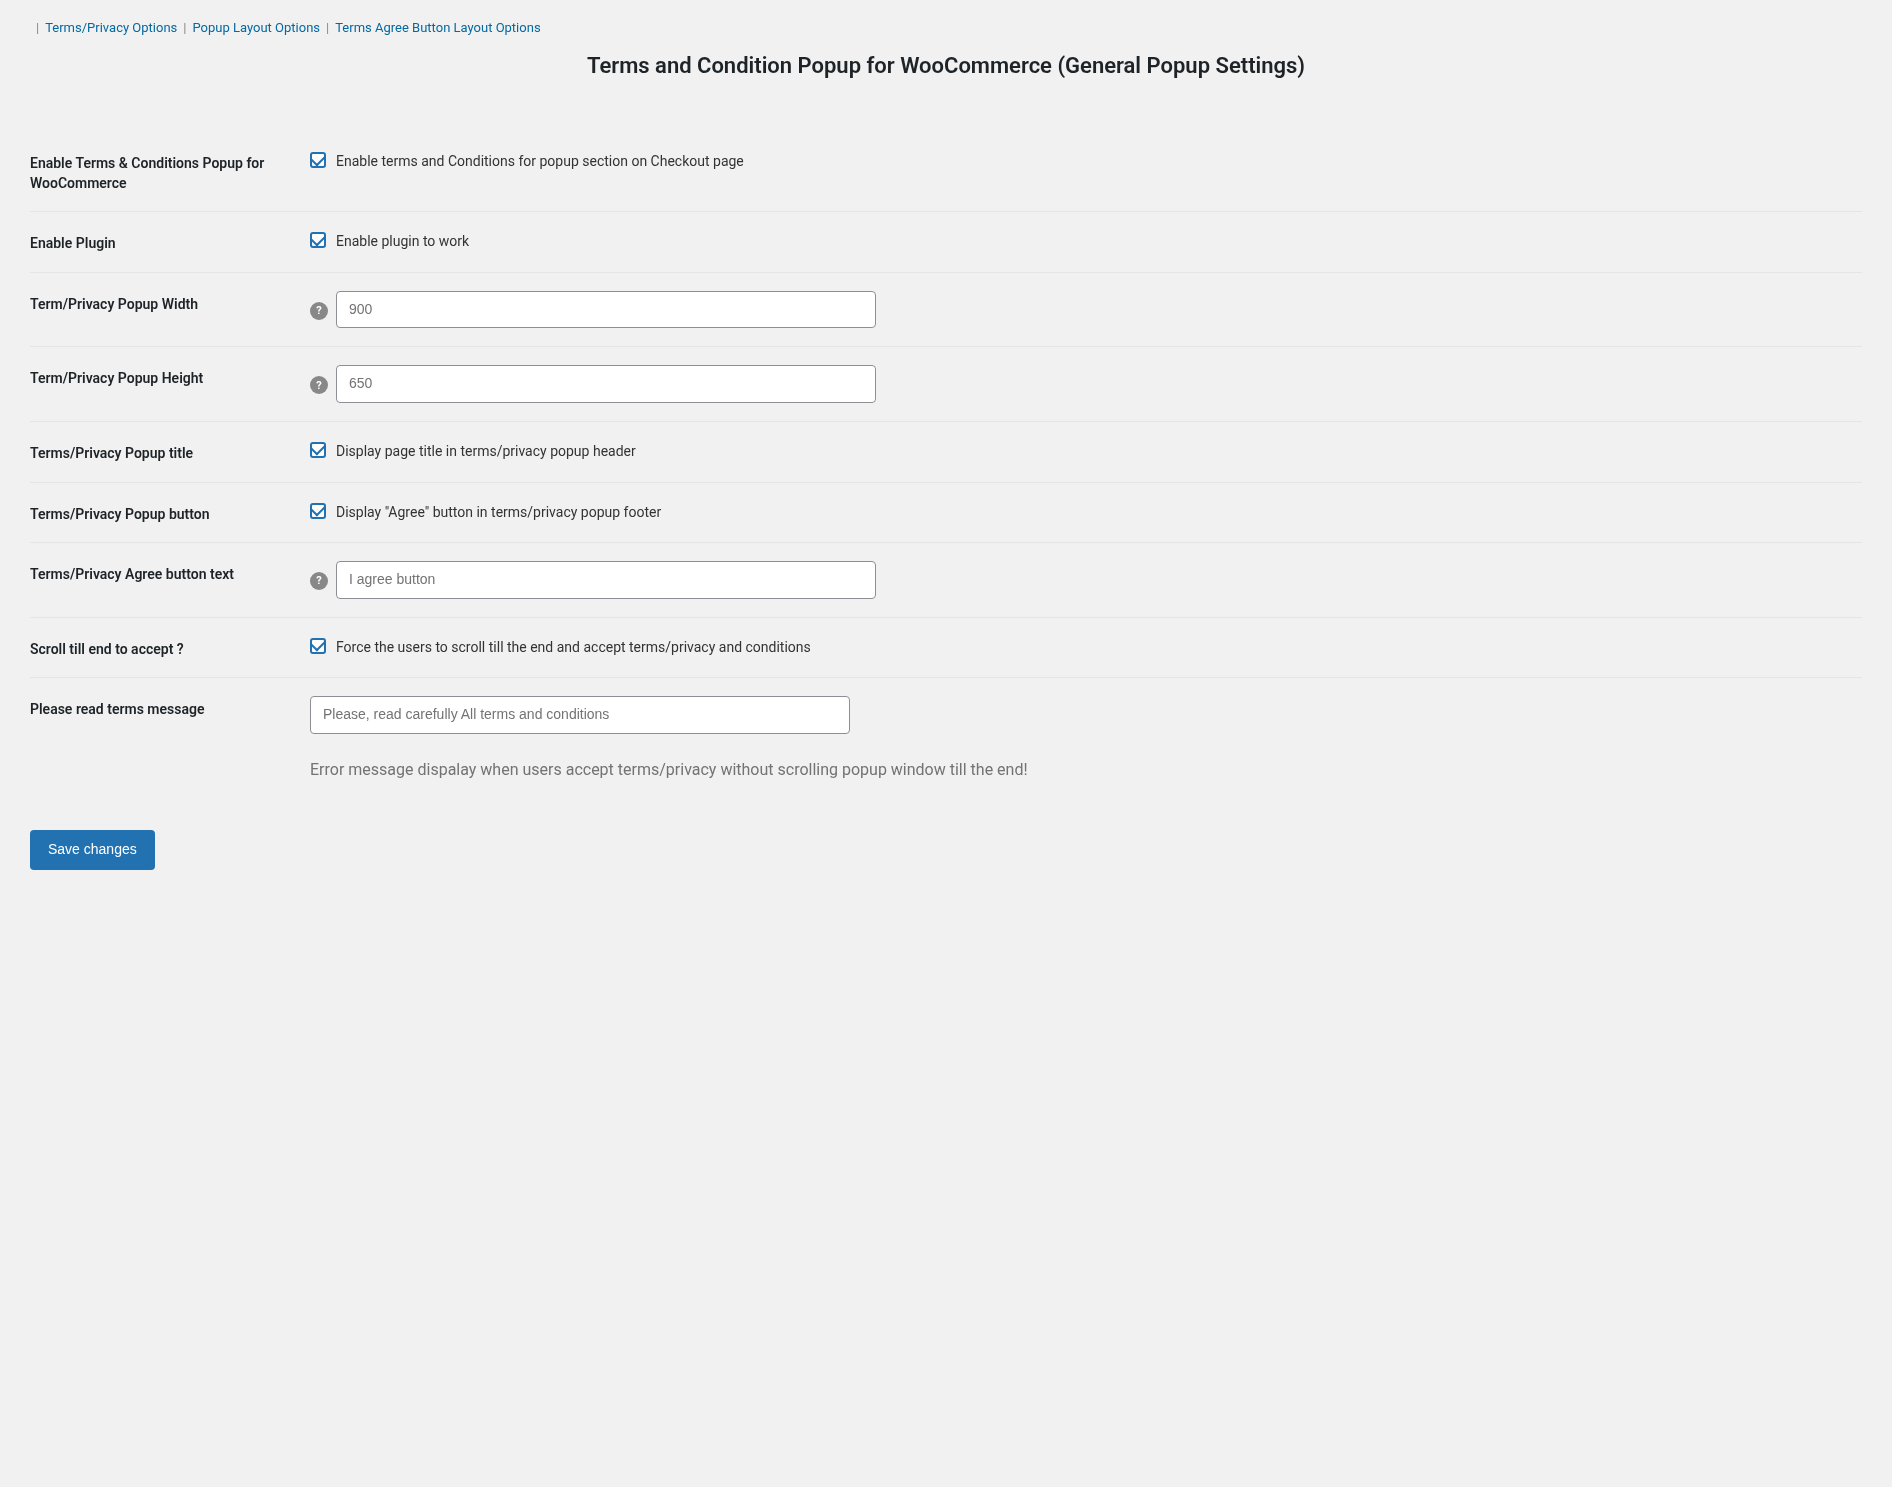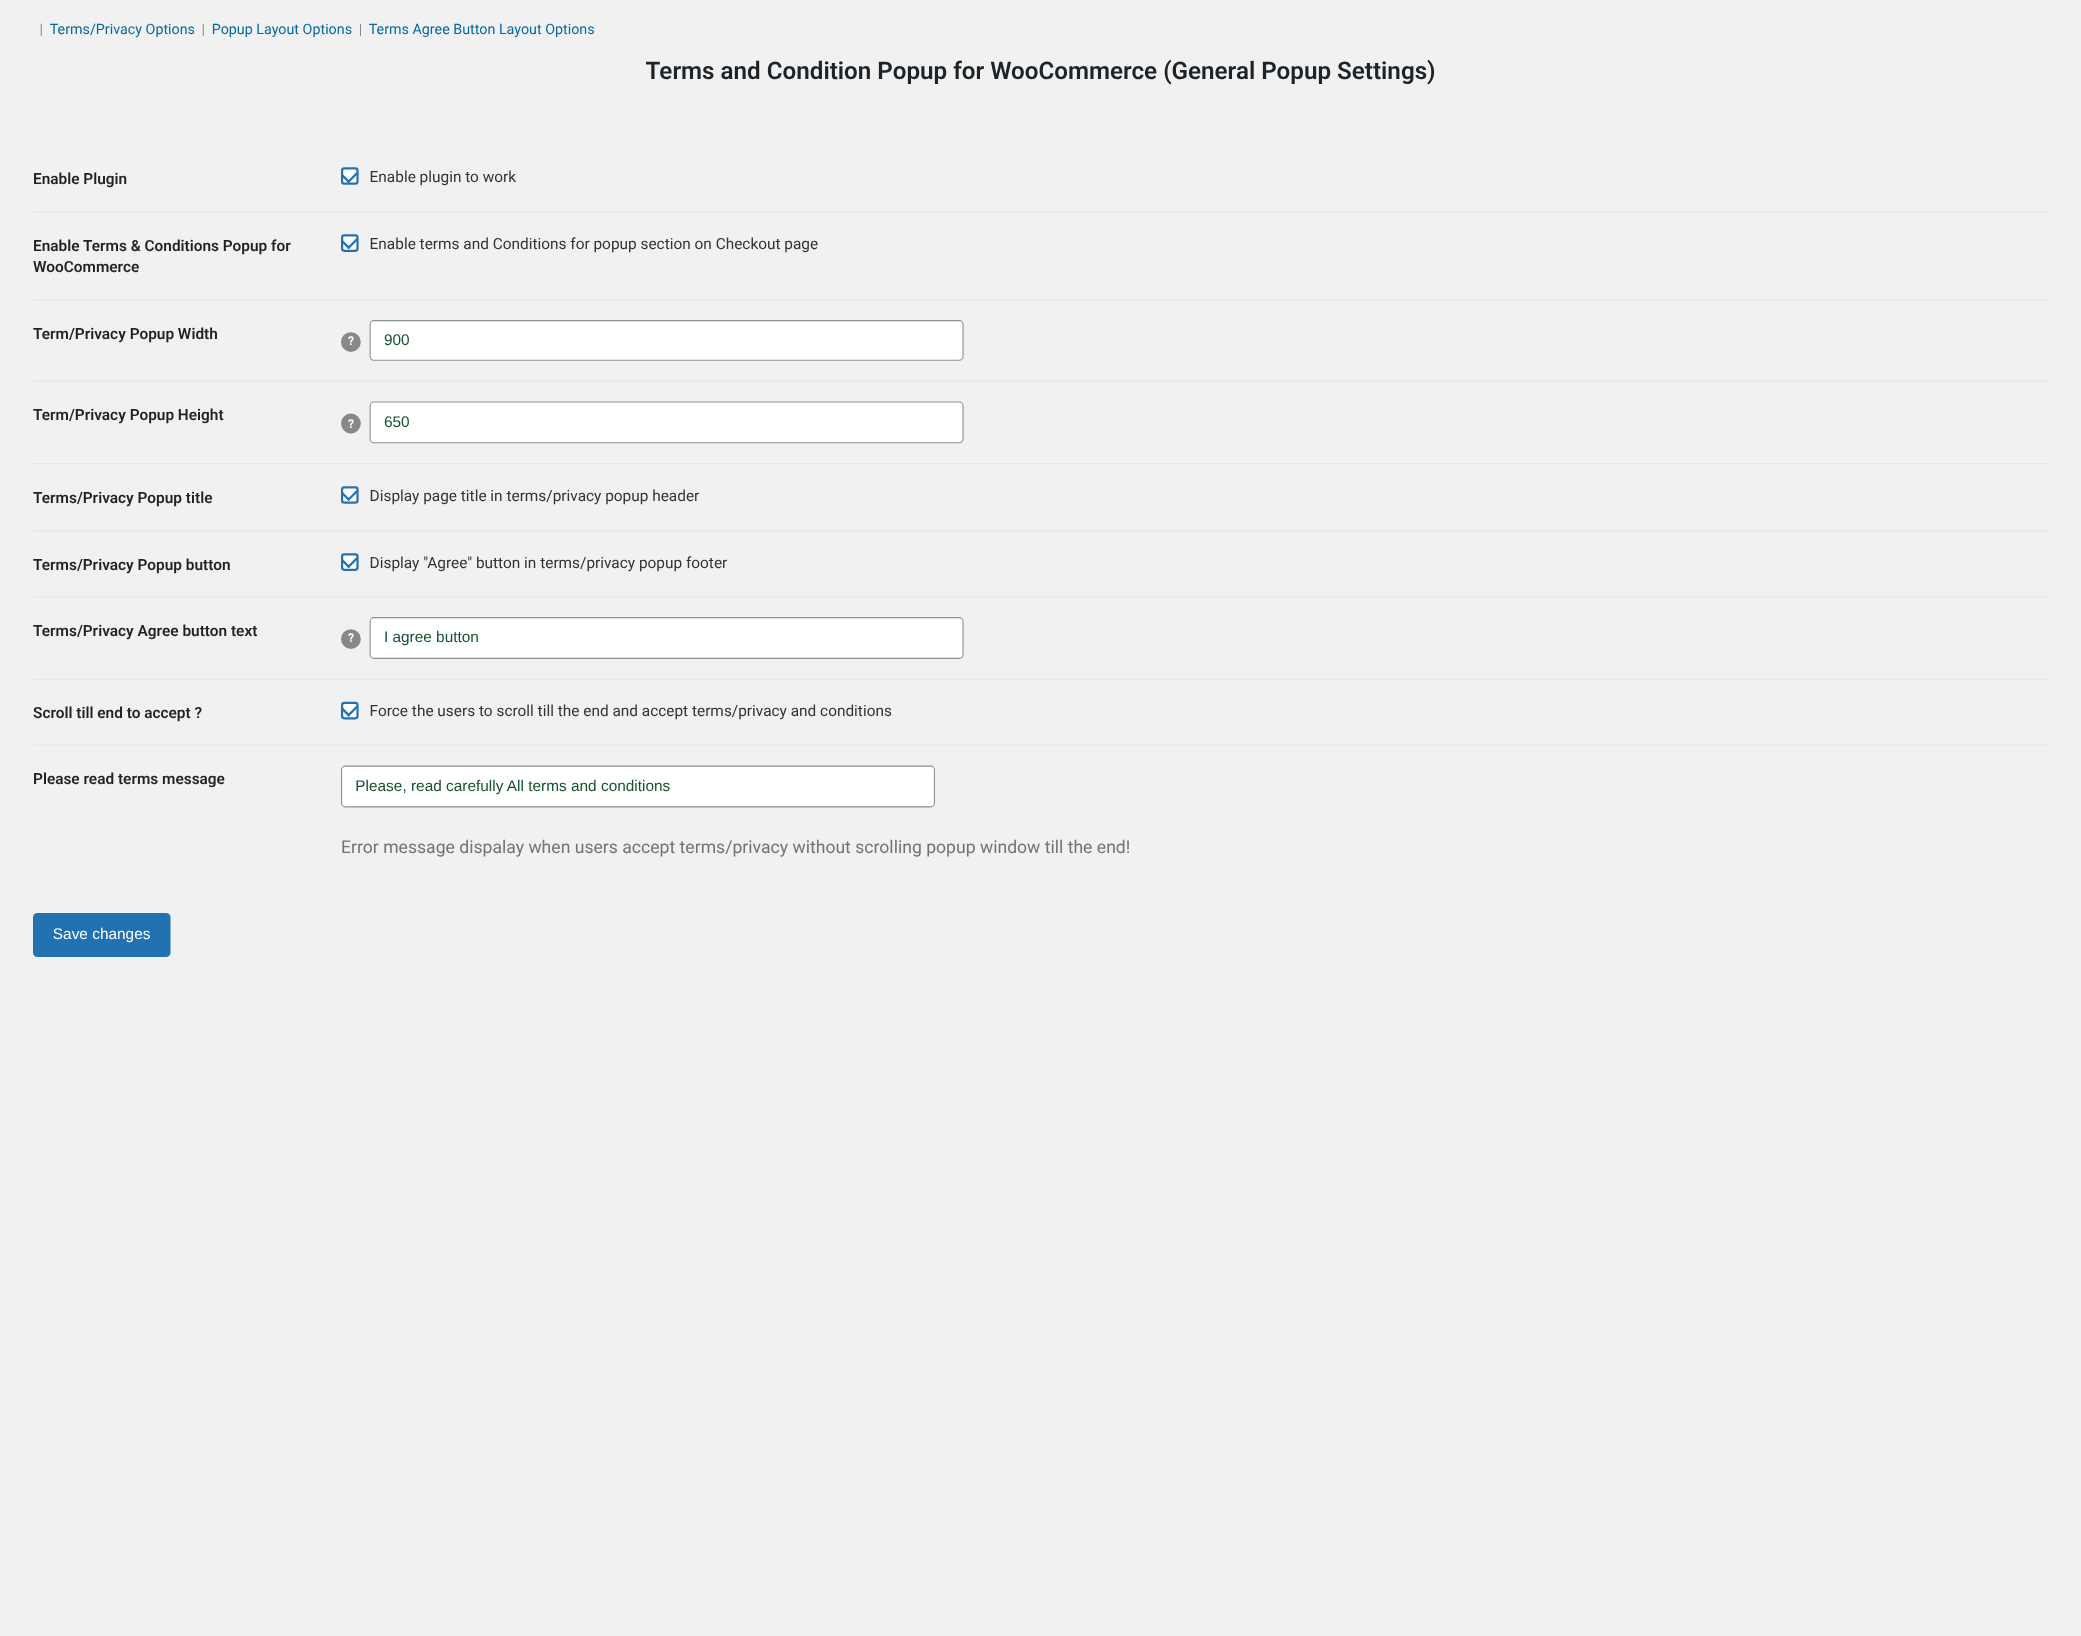--- a/index.html
+++ b/index.html
@@ -155,21 +155,21 @@
     }
 
     .text-input {
       width: 540px;
       max-width: 100%;
       padding: 8px 12px;
       border: 1px solid #8c8f94;
       border-radius: 4px;
       background: #fff;
       font-size: 14px;
-      color: #14532d;
+      color: #737373;
       line-height: 1.4;
       outline: none;
     }
 
     .field-description {
       font-size: 16px;
       color: #737373;
       margin-top: 24px;
       line-height: 1.5;
     }
@@ -205,34 +205,34 @@
     <span class="nav-separator">|</span>
     <a class="nav-link">Terms Agree Button Layout Options</a>
   </div>
   <h1 class="page-title">Terms and Condition Popup for WooCommerce (General Popup Settings)</h1>
 </div>
 
 <div class="settings-form">
   <div id="settings-rows-container">
 
   <div class="settings-row">
+        <div class="settings-label-col"><span class="settings-label">Enable Terms &amp; Conditions Popup for WooCommerce</span></div>
+        <div class="settings-control-col">
+          <div class="checkbox-wrapper">
+            <div class="checkbox-input checked"></div>
+            <span class="checkbox-label">Enable terms and Conditions for popup section on Checkout page</span>
+          </div>
+        </div>
+      </div>
+      <div class="settings-row">
         <div class="settings-label-col"><span class="settings-label">Enable Plugin</span></div>
         <div class="settings-control-col">
           <div class="checkbox-wrapper">
             <div class="checkbox-input checked"></div>
             <span class="checkbox-label">Enable plugin to work</span>
-          </div>
-        </div>
-      </div>
-      <div class="settings-row">
-        <div class="settings-label-col"><span class="settings-label">Enable Terms &amp; Conditions Popup for WooCommerce</span></div>
-        <div class="settings-control-col">
-          <div class="checkbox-wrapper">
-            <div class="checkbox-input checked"></div>
-            <span class="checkbox-label">Enable terms and Conditions for popup section on Checkout page</span>
           </div>
         </div>
       </div>
       <div class="settings-row">
         <div class="settings-label-col"><span class="settings-label">Term/Privacy Popup Width</span></div>
         <div class="settings-control-col with-icon">
           <div class="help-icon">?</div>
           <div class="control-with-desc">
             <input type="text" class="text-input" value="900" style="">
           </div>

